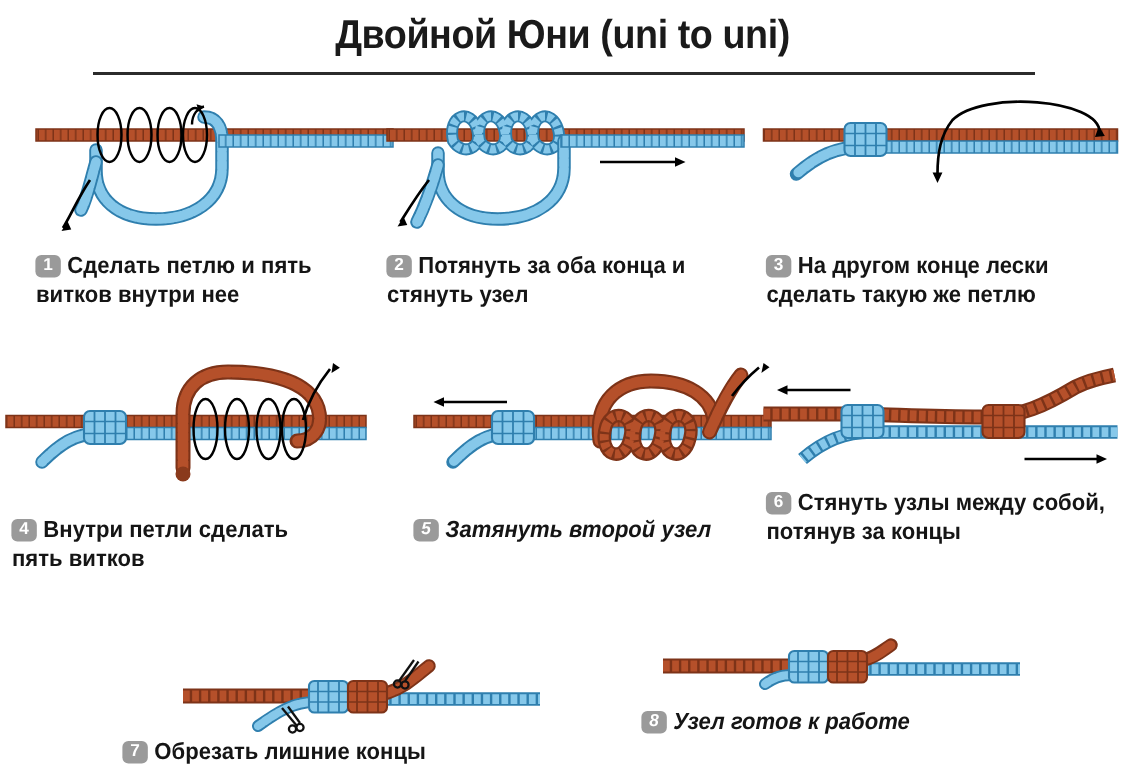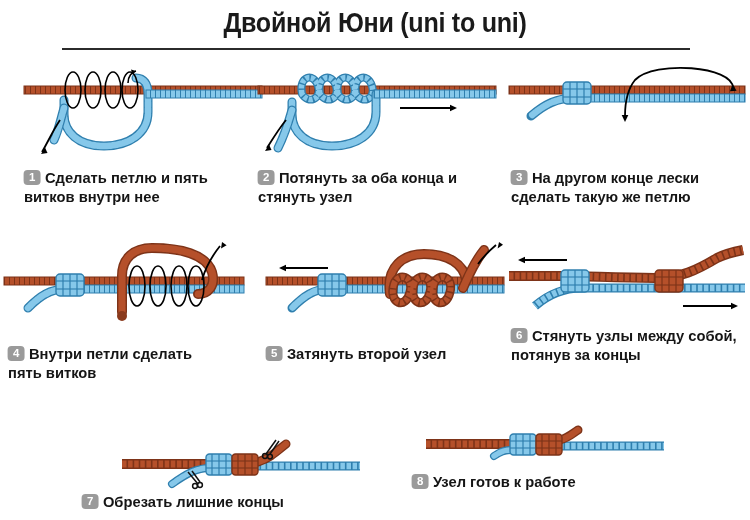--- a/index.html
+++ b/index.html
@@ -201,21 +201,21 @@
       </g>
 
       <path d="M202,48 C206,34 212,24 220,14" fill="none" stroke="#000" stroke-width="1.8"></path>
       <path d="M222,10 l-1,6.6 l5.6,-3.4 z" fill="#000"></path>
     </svg>
     <div class="caption" style="left:8px;top:112px;width:230px;">
       <span class="badge">4</span><span class="cap-text">Внутри петли сделать пять витков</span>
     </div>
   </div>
 
-  <div class="step" style="left:258px;top:232px;width:255px;height:165px;">
+  <div class="step" style="left:268px;top:232px;width:255px;height:165px;font-style:italic;">
     <svg class="fig" width="255" height="115" viewBox="0 0 255 115">
 
       <rect x="8" y="45" width="238" height="8" fill="url(#ropeO)"></rect>
       <rect x="8" y="45" width="238" height="8" fill="none" stroke="#7d3318" stroke-width="1"></rect>
 
       <rect x="70" y="53" width="176" height="8" fill="url(#ropeB)"></rect>
       <rect x="70" y="53" width="176" height="8" fill="none" stroke="#2f7fae" stroke-width="1"></rect>
 
       <path d="M70,57 C56,57 46,64 34,76" fill="none" stroke="#2f7fae" stroke-width="9" stroke-linecap="round"></path>
       <path d="M70,57 C56,57 46,64 34,76" fill="none" stroke="#86c8ea" stroke-width="6.5" stroke-linecap="round" stroke-dasharray="4.5 1.6"></path>
@@ -336,21 +336,21 @@
         <line x1="112" y1="39" x2="120" y2="50"></line>
         <circle cx="120" cy="53" r="2.4"></circle>
         <circle cx="115" cy="54" r="2.4"></circle>
       </g>
     </svg>
     <div class="caption" style="left:2px;top:60px;width:290px;">
       <span class="badge">7</span><span class="cap-text">Обрезать лишние концы</span>
     </div>
   </div>
 
-  <div class="step" style="left:384px;top:412px;width:300px;height:100px;">
+  <div class="step" style="left:400px;top:412px;width:300px;height:100px;font-style:italic;">
     <svg class="fig" width="300" height="62" viewBox="0 0 300 62">
 
       <path d="M42,32 L140,32" fill="none" stroke="#7d3318" stroke-width="10"></path>
       <path d="M42,32 L140,32" fill="none" stroke="#b5502a" stroke-width="7.2" stroke-dasharray="4.5 1.6"></path>
 
       <path d="M175,34 L280,34" fill="none" stroke="#2f7fae" stroke-width="9"></path>
       <path d="M175,34 L280,34" fill="none" stroke="#86c8ea" stroke-width="6.5" stroke-dasharray="4.5 1.6"></path>
 
       <path d="M128,38 C120,38 116,40 110,44" fill="none" stroke="#2f7fae" stroke-width="8" stroke-linecap="round"></path>
       <path d="M128,38 C120,38 116,40 110,44" fill="none" stroke="#86c8ea" stroke-width="5.5" stroke-linecap="round" stroke-dasharray="4 1.5"></path>

